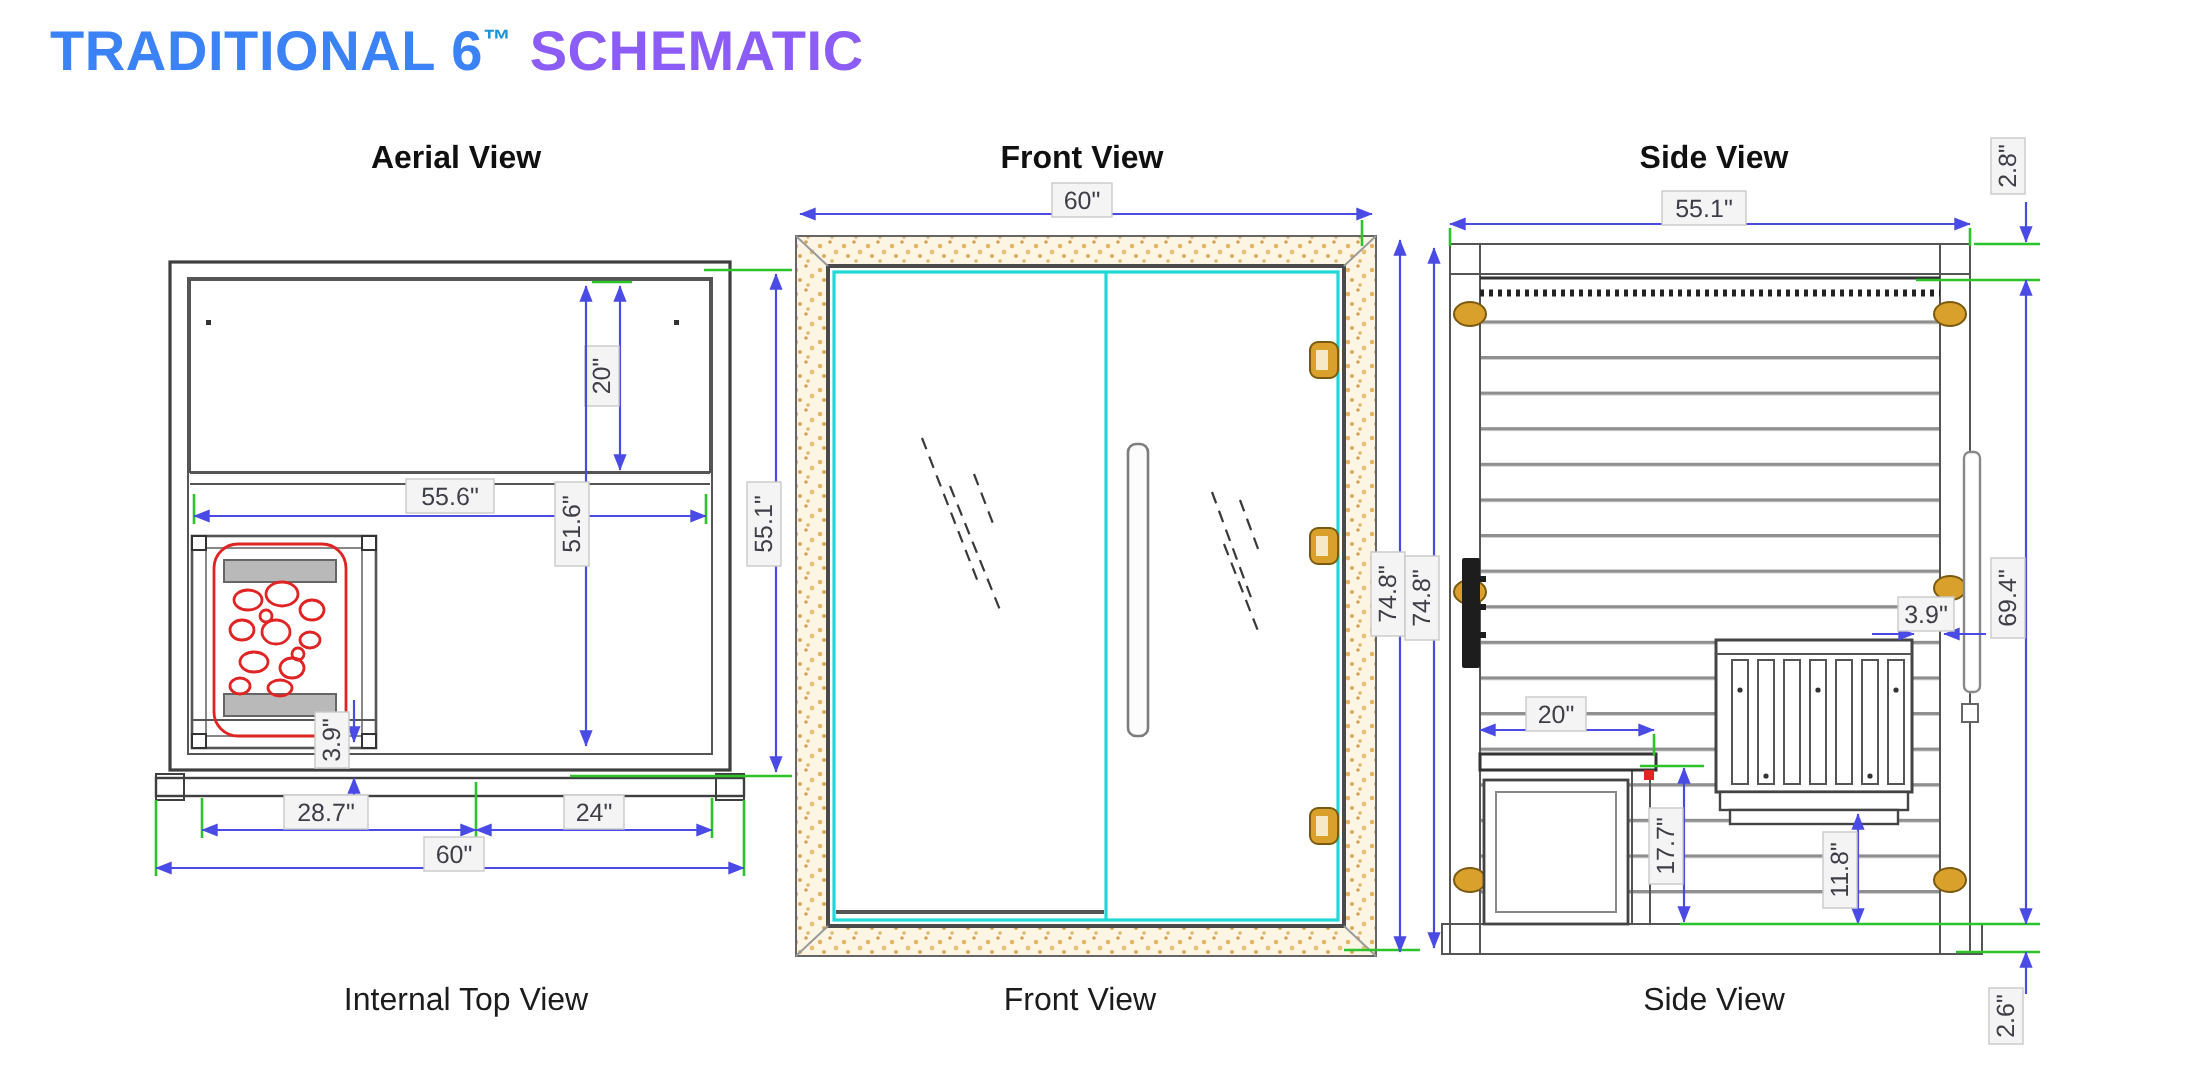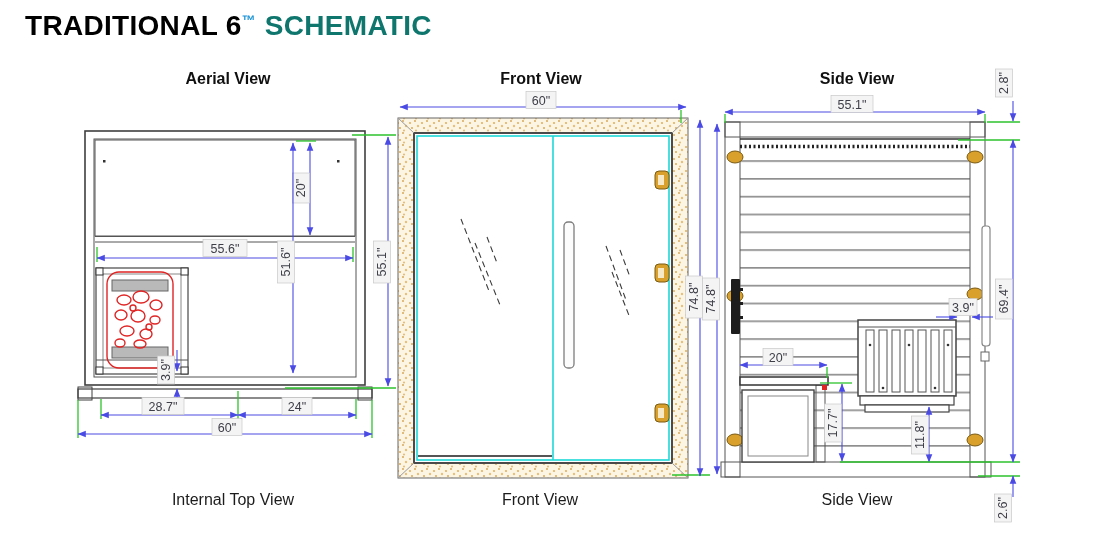--- a/index.html
+++ b/index.html
@@ -1,22 +1,22 @@
 <!DOCTYPE html>
 <html><head>
 <meta charset="utf-8">
 <style>
   html,body{margin:0;padding:0;background:#ffffff;}
   body{width:1100px;height:539px;position:relative;overflow:hidden;
        font-family:"Liberation Sans",sans-serif;}
   .title{position:absolute;left:25px;top:10px;font-size:28px;font-weight:bold;
          letter-spacing:.3px;white-space:nowrap;}
-  .title .brand{color:#000000;text-align:center;}
+  .title .brand{color:#3b82f6;text-align:center;}
   .title .tm{color:#1a93d6;font-size:14px;vertical-align:super;font-weight:bold;}
-  .title .rest{color:#0f766e;margin-left:9px;}
+  .title .rest{color:#8b5cf6;margin-left:9px;}
   svg{position:absolute;left:0;top:0;}
   .b{stroke:#4a4ae4;stroke-width:1.1;fill:none;}
   .g{stroke:#2cc32c;stroke-width:1.3;fill:none;}
   .wall{stroke:#3f3f3f;fill:none;}
   .thin{stroke:#555;fill:none;}
   .lb{fill:#f4f4f4;stroke:#c9c9c9;stroke-width:.7;}
   .dimtxt{font-size:12.5px;fill:#3e3e48;}
   .viewlbl{font-size:16px;font-weight:700;fill:#101010;}
   .caption{font-size:16px;fill:#1c1c1c;}
   .gd{stroke:#3a3a3a;stroke-width:1.1;stroke-dasharray:6 4;fill:none;}

